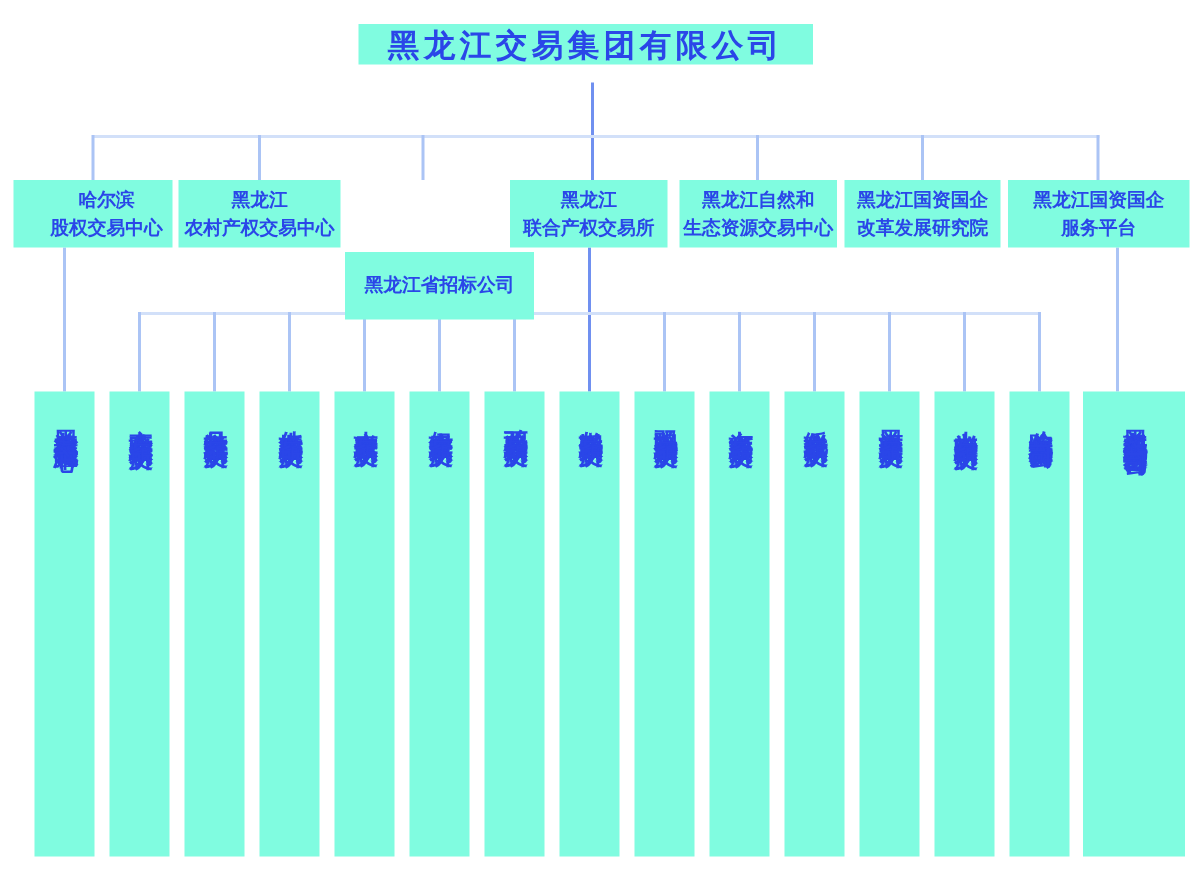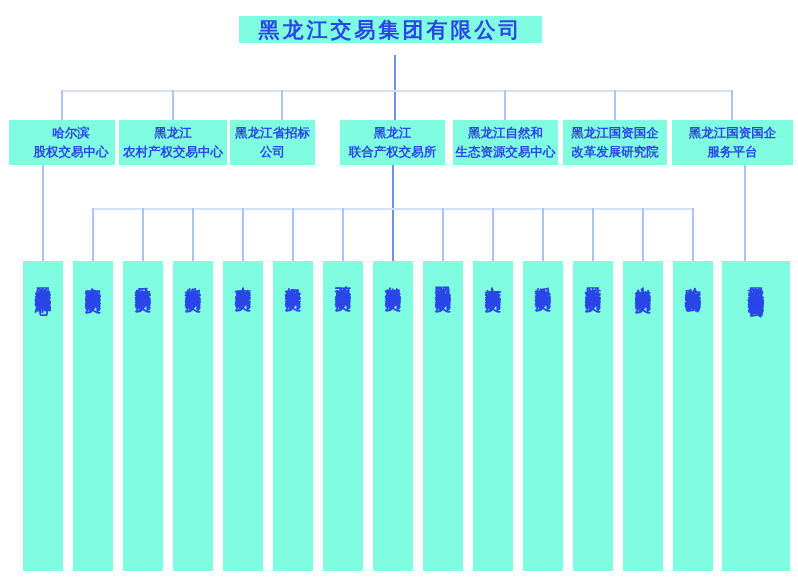--- a/index.html
+++ b/index.html
@@ -71,21 +71,21 @@
   </div>
 
   <div class="node l2-node" style="left:9px;width:106px;padding-left:18px;">
     <span>哈尔滨
 股权交易中心</span>
   </div>
   <div class="node l2-node" style="left:119px;width:108px;">
     <span>黑龙江
 农村产权交易中心</span>
   </div>
-  <div class="node l2-node" style="left:230px;width:85px;">
+  <div class="node l2-node" style="left:230px;width:126px;margin-top:48px;">
     <span>黑龙江省招标公司</span>
   </div>
   <div class="node l2-node" style="left:340px;width:105px;">
     <span>黑龙江
 联合产权交易所</span>
   </div>
   <div class="node l2-node" style="left:453px;width:105px;font-family:Liberation Serif, serif;">
     <span>黑龙江自然和
 生态资源交易中心</span>
   </div>

